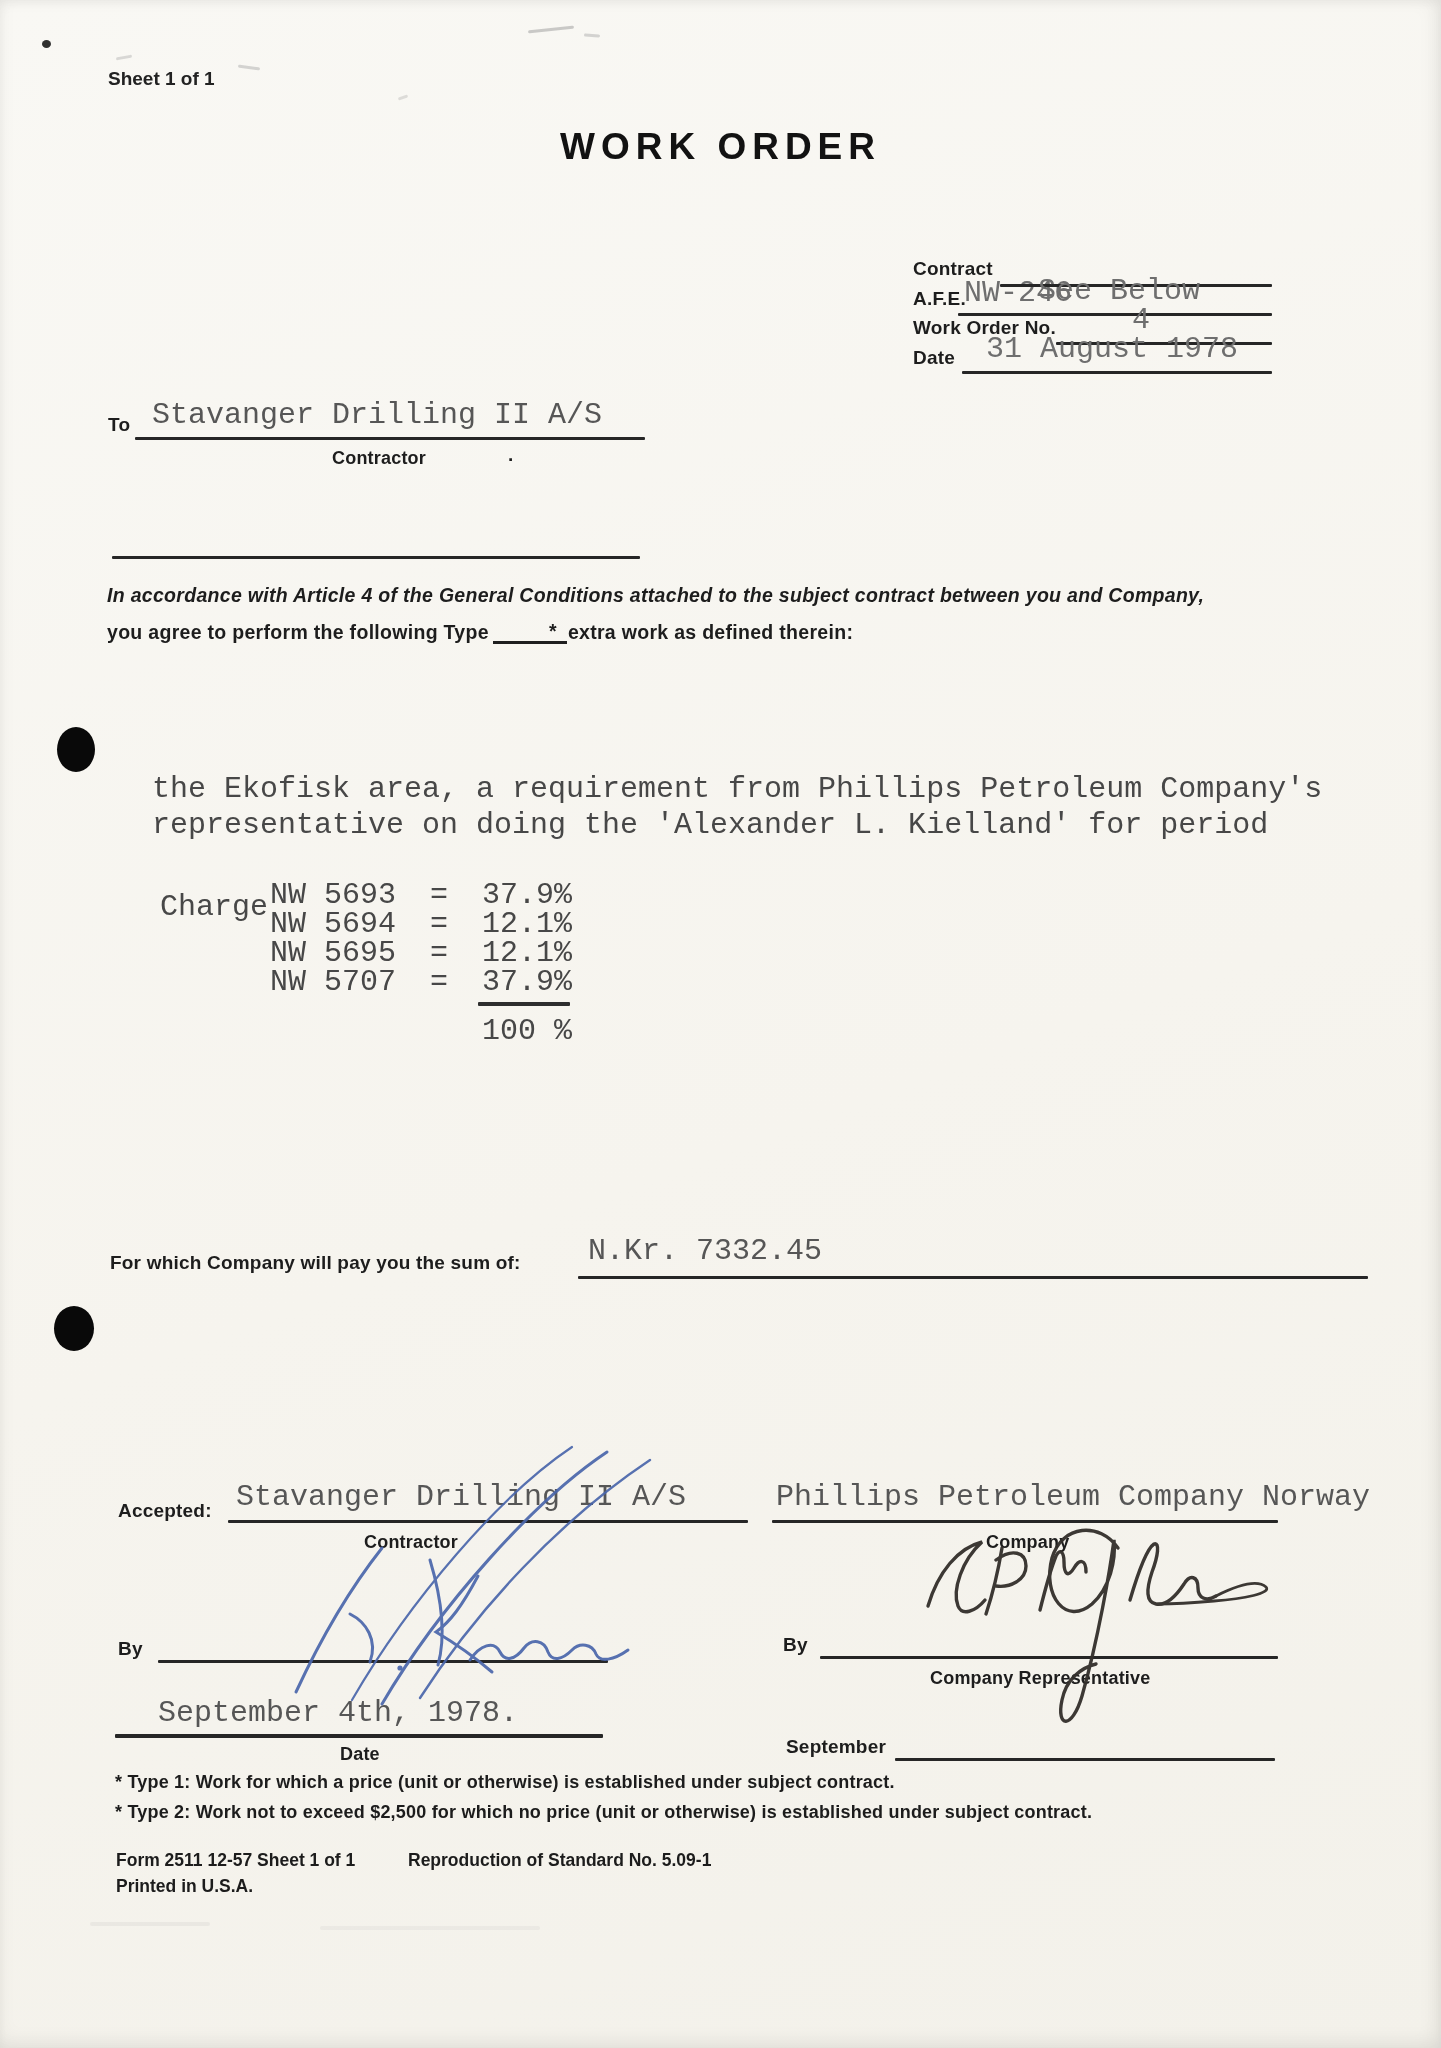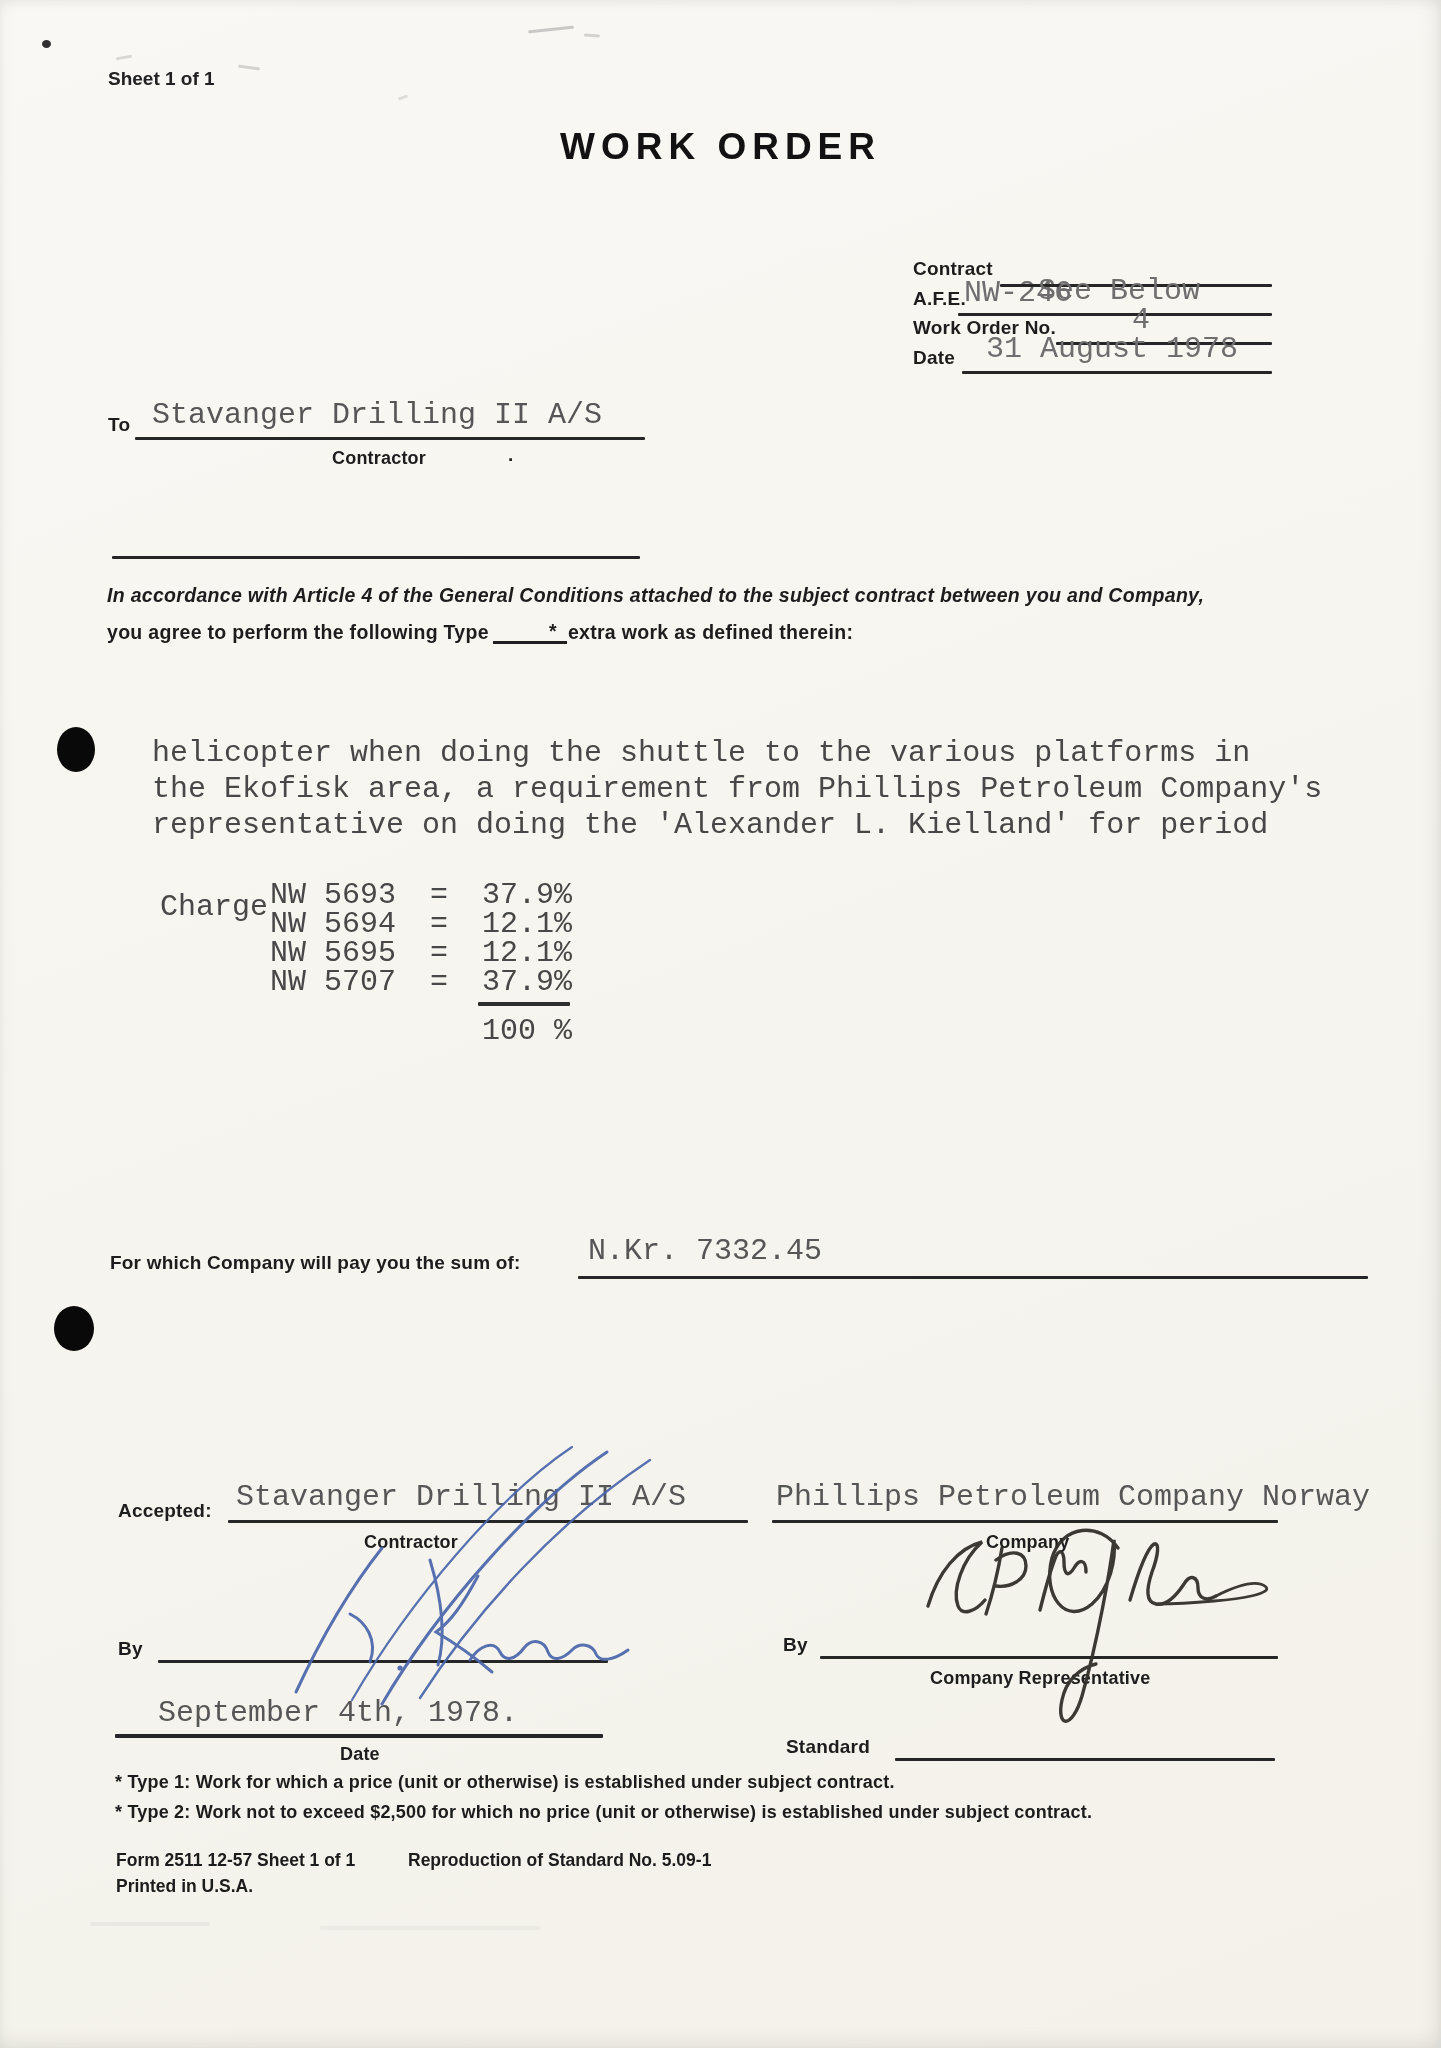--- a/index.html
+++ b/index.html
@@ -91,21 +91,20 @@
   <div class="abs form-label small-label" style="left:332px;top:448px;">Contractor</div>
   <div class="abs form-label" style="left:508px;top:444px;">.</div>
 
   <div class="rule" style="left:112px;top:556px;width:528px;"></div>
 
   <div class="abs para" style="left:107px;top:584px;font-style:italic;">In accordance with Article 4 of the General Conditions attached to the subject contract between you and Company,</div>
   <div class="abs para" style="left:107px;top:621px;">
     <span>you agree to perform the following Type</span><span class="type-blank"><span class="type-star">*</span></span><span>extra work as defined therein:</span>
   </div>
 
-  <div class="abs tw tw-body" style="left:152px;top:736px;">helicopter when doing the shuttle to the various platforms in</div>
   <div class="abs tw tw-body" style="left:152px;top:772px;">the Ekofisk area, a requirement from Phillips Petroleum Company's</div>
   <div class="abs tw tw-body" style="left:152px;top:808px;">representative on doing the 'Alexander L. Kielland' for period</div>
 
   <div class="abs tw tw-body" style="left:160px;top:878px;margin-top:12px;">Charge</div>
 
   <div class="charge-row tw tw-body" style="top:878px;">
     <span class="c-code">NW 5693</span>
     <span class="c-eq">=</span>
     <span class="c-pct">37.9%</span>
   </div>
@@ -145,21 +144,21 @@
   <div class="rule" style="left:158px;top:1660px;width:450px;"></div>
 
   <div class="abs form-label" style="left:783px;top:1634px;">By</div>
   <div class="rule" style="left:820px;top:1656px;width:458px;"></div>
   <div class="abs form-label small-label" style="left:930px;top:1668px;">Company Representative</div>
 
   <div class="abs tw" style="left:158px;top:1696px;">September 4th, 1978.</div>
   <div class="rule" style="left:115px;top:1734px;width:488px;height:4px;"></div>
   <div class="abs form-label small-label" style="left:340px;top:1744px;">Date</div>
 
-  <div class="abs form-label" style="left:786px;top:1736px;">Standard</div>
+  <div class="abs form-label" style="left:786px;top:1736px;">September</div>
   <div class="rule" style="left:895px;top:1758px;width:380px;"></div>
 
   <div class="abs footnote" style="left:115px;top:1772px;">* Type 1: Work for which a price (unit or otherwise) is established under subject contract.</div>
   <div class="abs footnote" style="left:115px;top:1802px;">* Type 2: Work not to exceed $2,500 for which no price (unit or otherwise) is established under subject contract.</div>
 
   <div class="abs footer-text" style="left:116px;top:1850px;">Form 2511 12-57 Sheet 1 of 1</div>
   <div class="abs footer-text" style="left:408px;top:1850px;">Reproduction of Standard No. 5.09-1</div>
   <div class="abs footer-text" style="left:116px;top:1876px;">Printed in U.S.A.</div>
 
   <div class="artifact" style="left:90px;top:1922px;width:120px;height:4px;opacity:.12;"></div>

